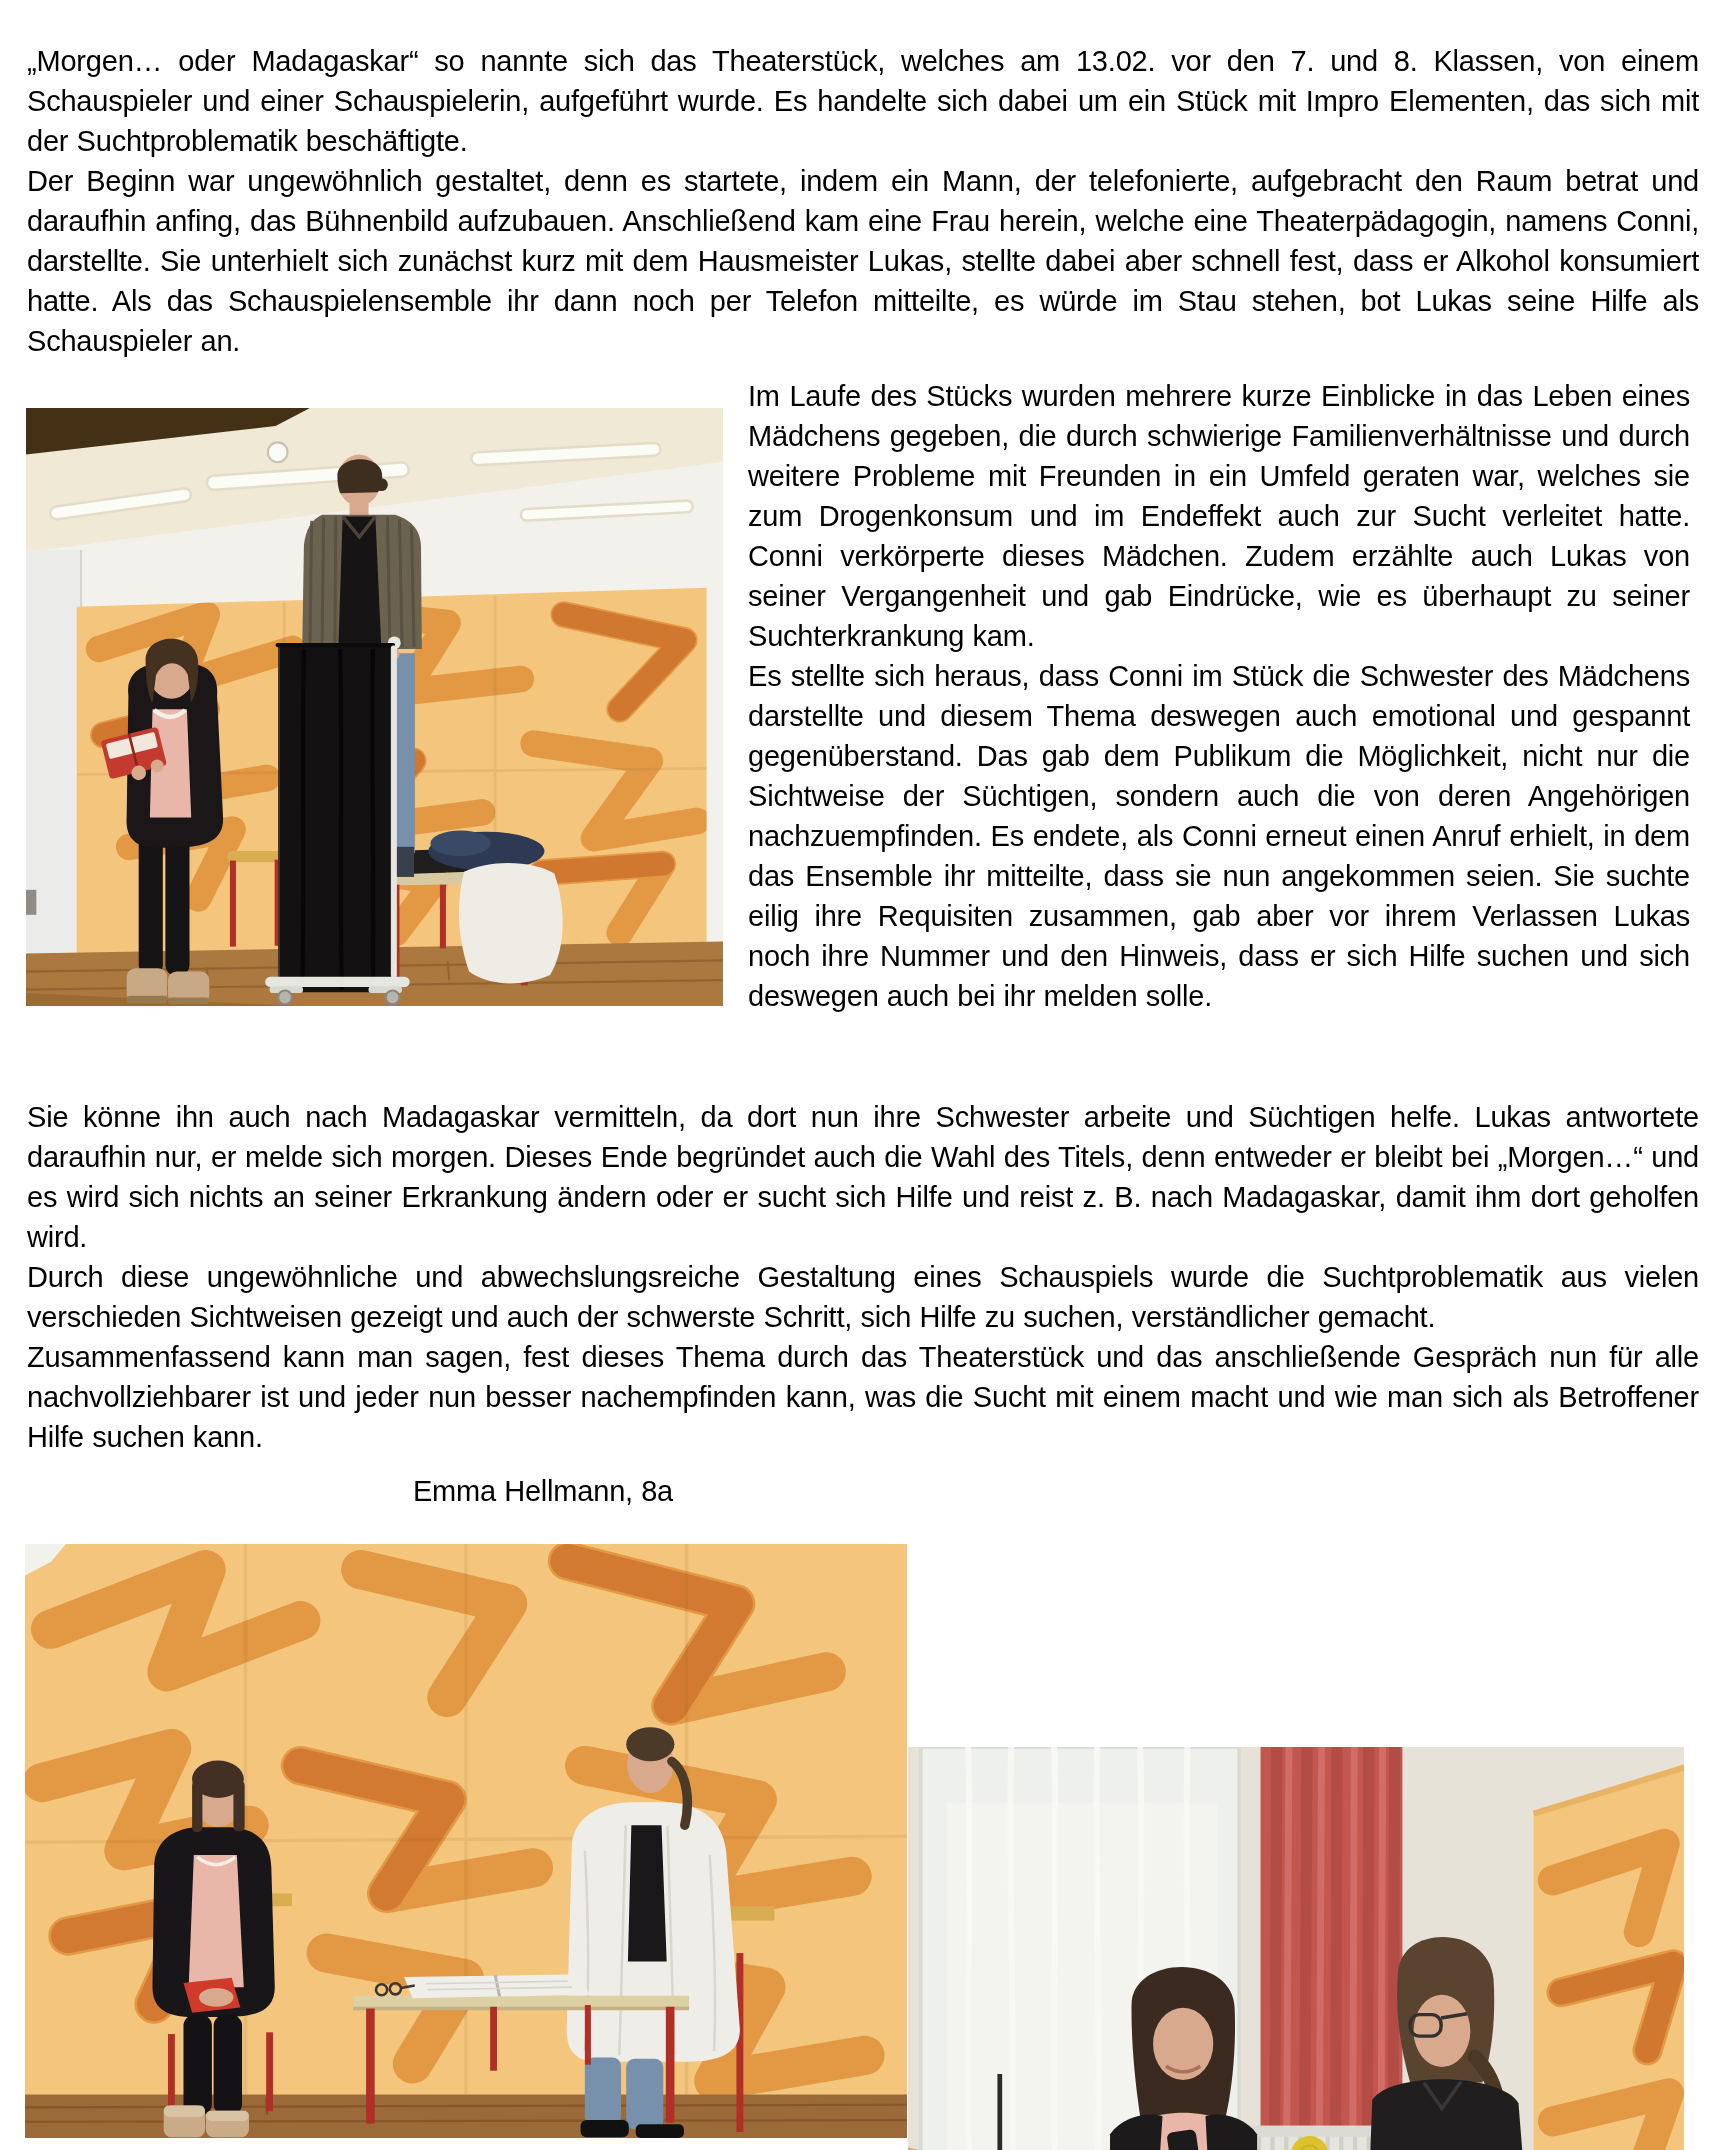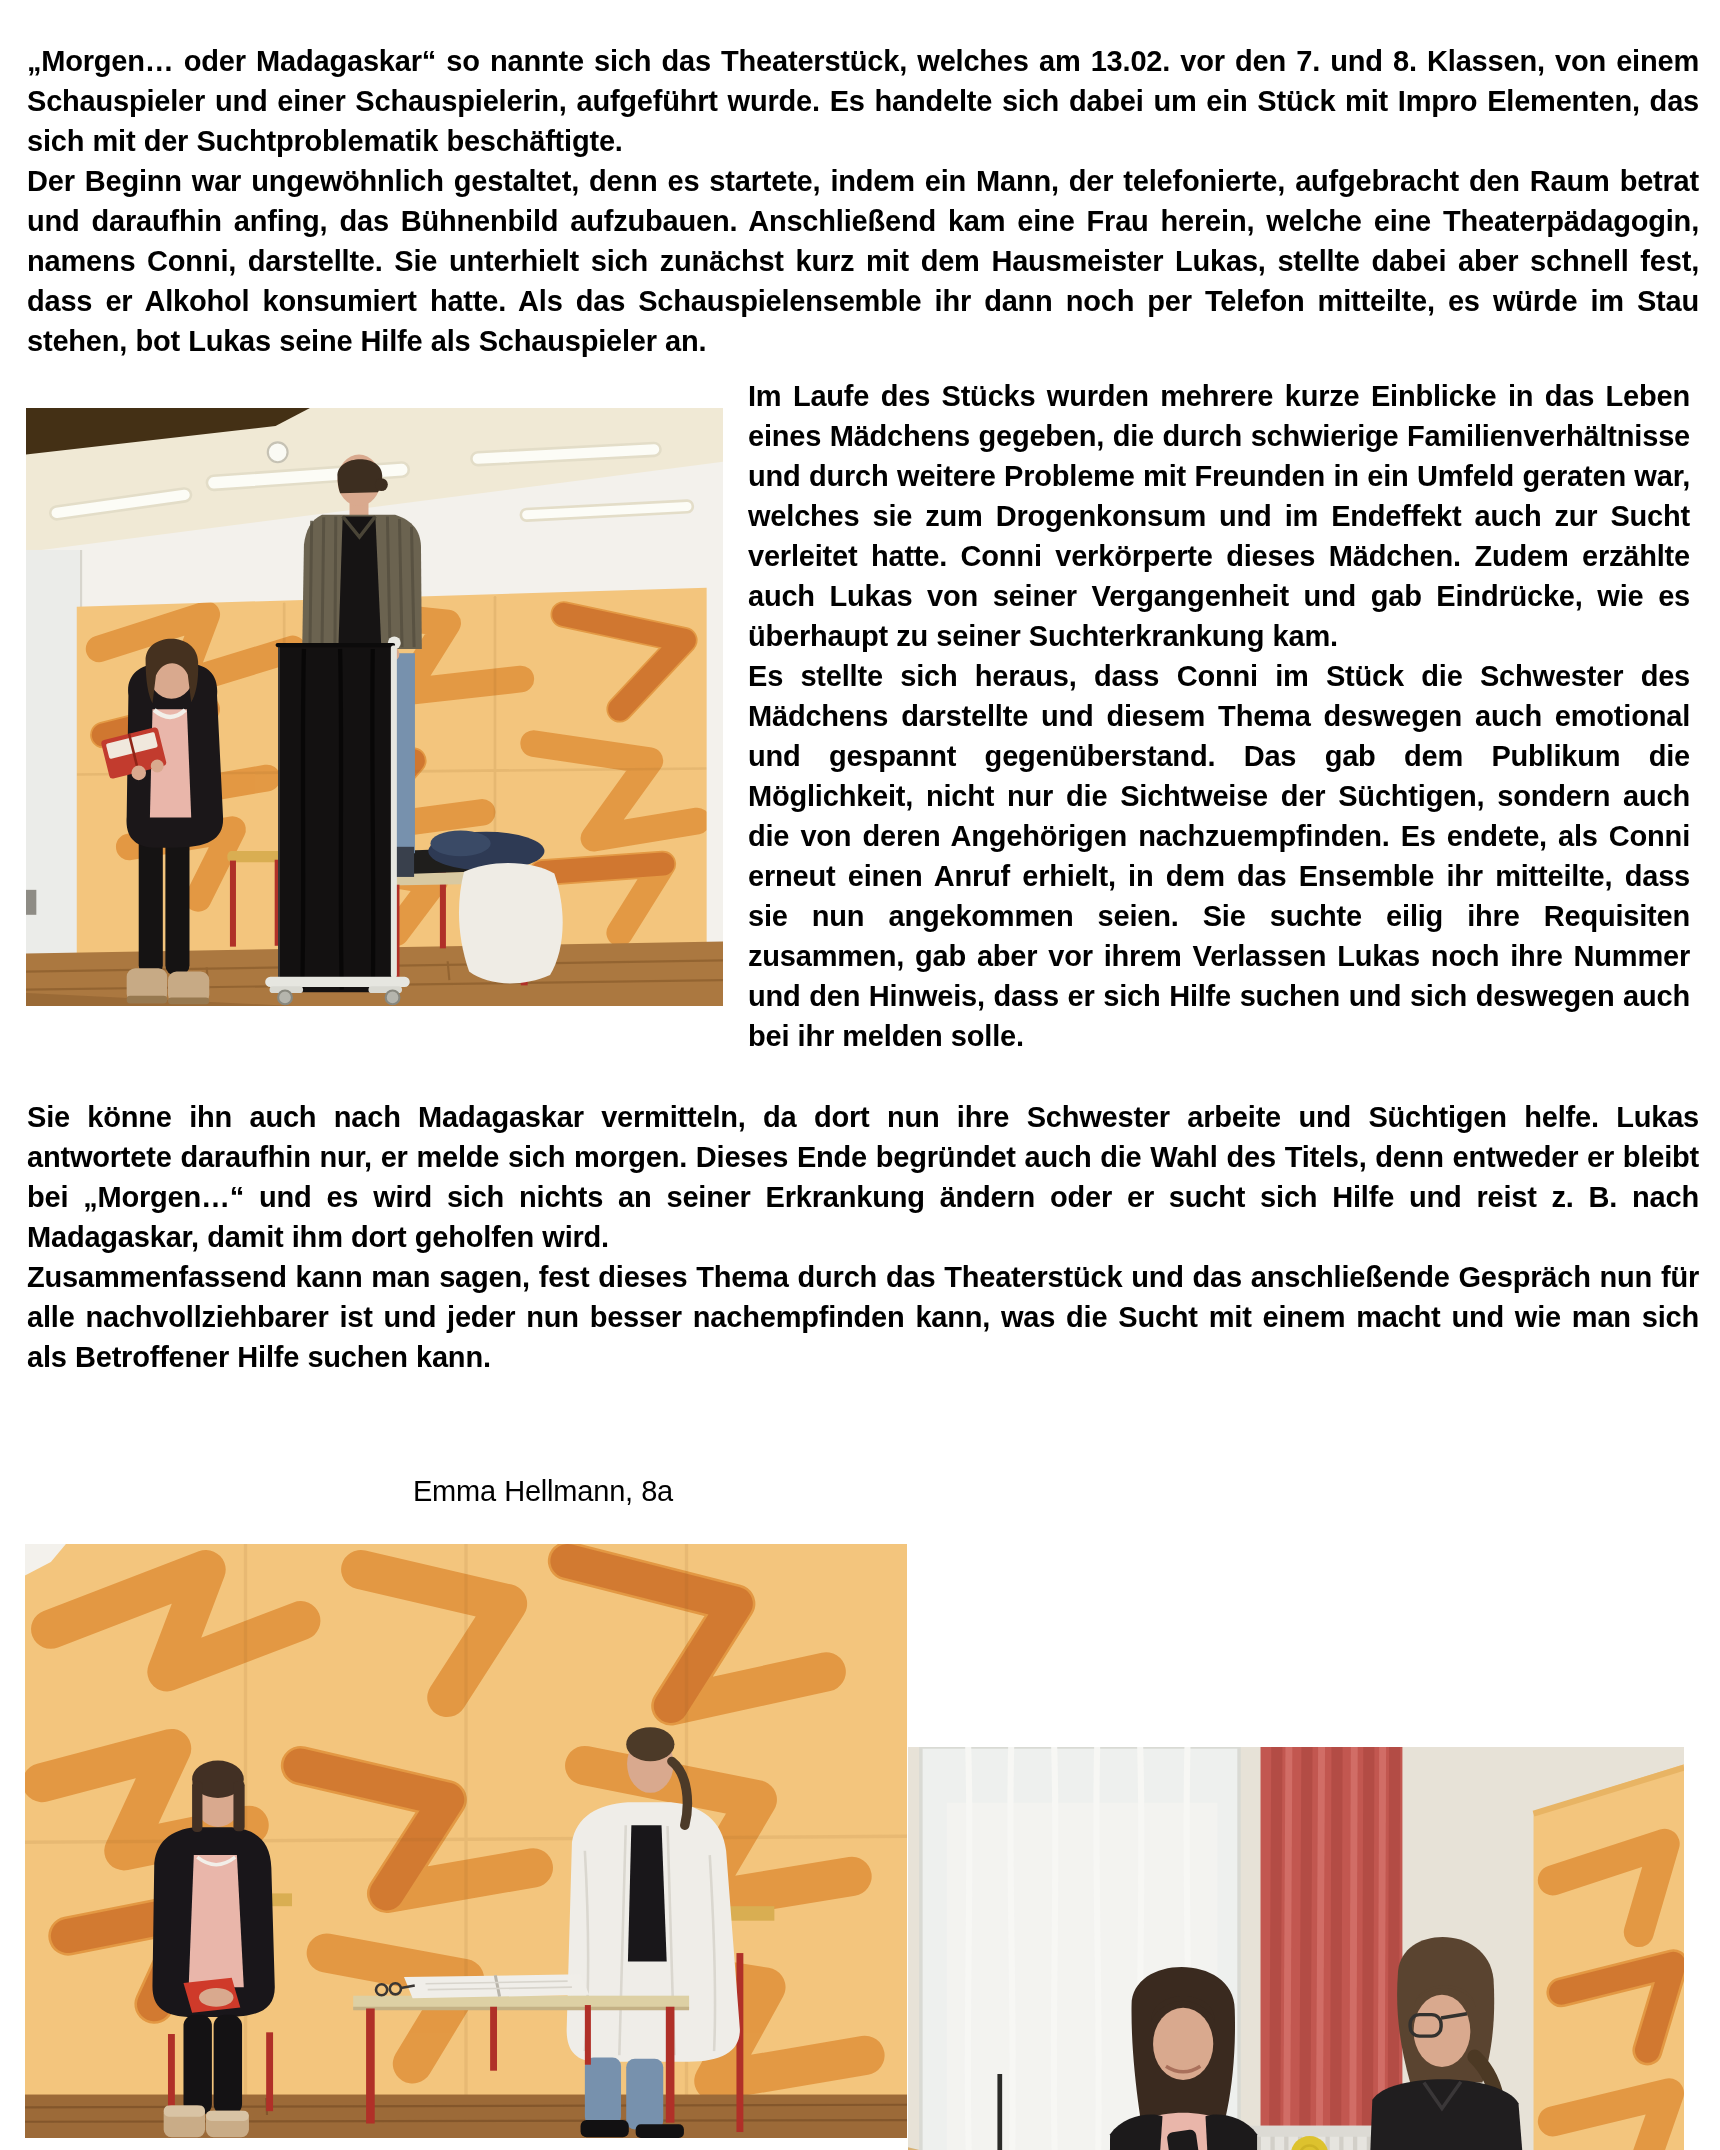--- a/index.html
+++ b/index.html
@@ -8,21 +8,21 @@
     background:var(--page-bg,#ffffff);
     font-family:"Liberation Sans", sans-serif;
     color:var(--text-color,#000000);
   }
   .textblock {
     position:absolute;
     font-size:29px; line-height:40px; letter-spacing:-0.2px;
     text-align:justify; text-justify:inter-word;
     hyphens:none; word-spacing:0.4px;
   }
-  .textblock div { margin:0;font-weight:bold; }
+  .textblock div { margin:0; }
   #top-text     { left:27px;   top:41px;   width:1672px; }
   #side-text    { left:748px; top:376px;  width:942px; }
   #bottom-text  { left:27px;   top:1053px; width:1672px;margin-top:44px; }
   #signature    { left:27px;   top:1471px; width:1032px; text-align:center; }
   .photo { position:absolute; overflow:hidden; }
   #photo1 { left:26px;   top:408px;  width:697px; height:598px; }
   #photo2 { left:25px;   top:1544px; width:882px; height:594px; }
   #photo3 { left:908px; top:1747px; width:776px; height:765px; }
   .photo svg { display:block; width:100%; height:100%; }
 </style>
@@ -34,20 +34,21 @@
   <div>Der Beginn war ungewöhnlich gestaltet, denn es startete, indem ein Mann, der telefonierte, aufgebracht den Raum betrat und daraufhin anfing, das Bühnenbild aufzubauen. Anschließend kam eine Frau herein, welche eine Theaterpädagogin, namens Conni, darstellte. Sie unterhielt sich zunächst kurz mit dem Hausmeister Lukas, stellte dabei aber schnell fest, dass er Alkohol konsumiert hatte. Als das Schauspielensemble ihr dann noch per Telefon mitteilte, es würde im Stau stehen, bot Lukas seine Hilfe als Schauspieler an.</div>
 </div>
 
 <div id="side-text" class="textblock">
   <div>Im Laufe des Stücks wurden mehrere kurze Einblicke in das Leben eines Mädchens gegeben, die durch schwierige Familienverhältnisse und durch weitere Probleme mit Freunden in ein Umfeld geraten war, welches sie zum Drogenkonsum und im Endeffekt auch zur Sucht verleitet hatte. Conni verkörperte dieses Mädchen. Zudem erzählte auch Lukas von seiner Vergangenheit und gab Eindrücke, wie es überhaupt zu seiner Suchterkrankung kam.</div>
   <div>Es stellte sich heraus, dass Conni im Stück die Schwester des Mädchens darstellte und diesem Thema deswegen auch emotional und gespannt gegenüberstand. Das gab dem Publikum die Möglichkeit, nicht nur die Sichtweise der Süchtigen, sondern auch die von deren Angehörigen nachzuempfinden. Es endete, als Conni erneut einen Anruf erhielt, in dem das Ensemble ihr mitteilte, dass sie nun angekommen seien. Sie suchte eilig ihre Requisiten zusammen, gab aber vor ihrem Verlassen Lukas noch ihre Nummer und den Hinweis, dass er sich Hilfe suchen und sich deswegen auch bei ihr melden solle.</div>
 </div>
 
 <div id="bottom-text" class="textblock">
   <div>Sie könne ihn auch nach Madagaskar vermitteln, da dort nun ihre Schwester arbeite und Süchtigen helfe. Lukas antwortete daraufhin nur, er melde sich morgen. Dieses Ende begründet auch die Wahl des Titels, denn entweder er bleibt bei „Morgen…“ und es wird sich nichts an seiner Erkrankung ändern oder er sucht sich Hilfe und reist z. B. nach Madagaskar, damit ihm dort geholfen wird.</div>
+  <div>Durch diese ungewöhnliche und abwechslungsreiche Gestaltung eines Schauspiels wurde die Suchtproblematik aus vielen verschieden Sichtweisen gezeigt und auch der schwerste Schritt, sich Hilfe zu suchen, verständlicher gemacht.</div>
   <div>Zusammenfassend kann man sagen, fest dieses Thema durch das Theaterstück und das anschließende Gespräch nun für alle nachvollziehbarer ist und jeder nun besser nachempfinden kann, was die Sucht mit einem macht und wie man sich als Betroffener Hilfe suchen kann.</div>
 </div>
 
 <div id="signature" class="textblock">Emma Hellmann, 8a</div>
 
 <div id="photo1" class="photo" role="img" aria-label="Bühnenszene: Schauspielerin mit rotem Buch links, Schauspieler steht hinter schwarzem Paravent vor orangefarbenem Bühnenbild, Deckenleuchten und Holzboden">
 <svg viewBox="0 0 1620 1390" preserveAspectRatio="none">
   <rect width="1620" height="1390" fill="var(--wall-white)"></rect>
   <polygon points="0,0 1620,0 1620,125 0,335" fill="var(--ceiling-cream)"></polygon>
   <polygon points="0,0 660,0 580,42 0,108" fill="var(--beam-brown)"></polygon>

